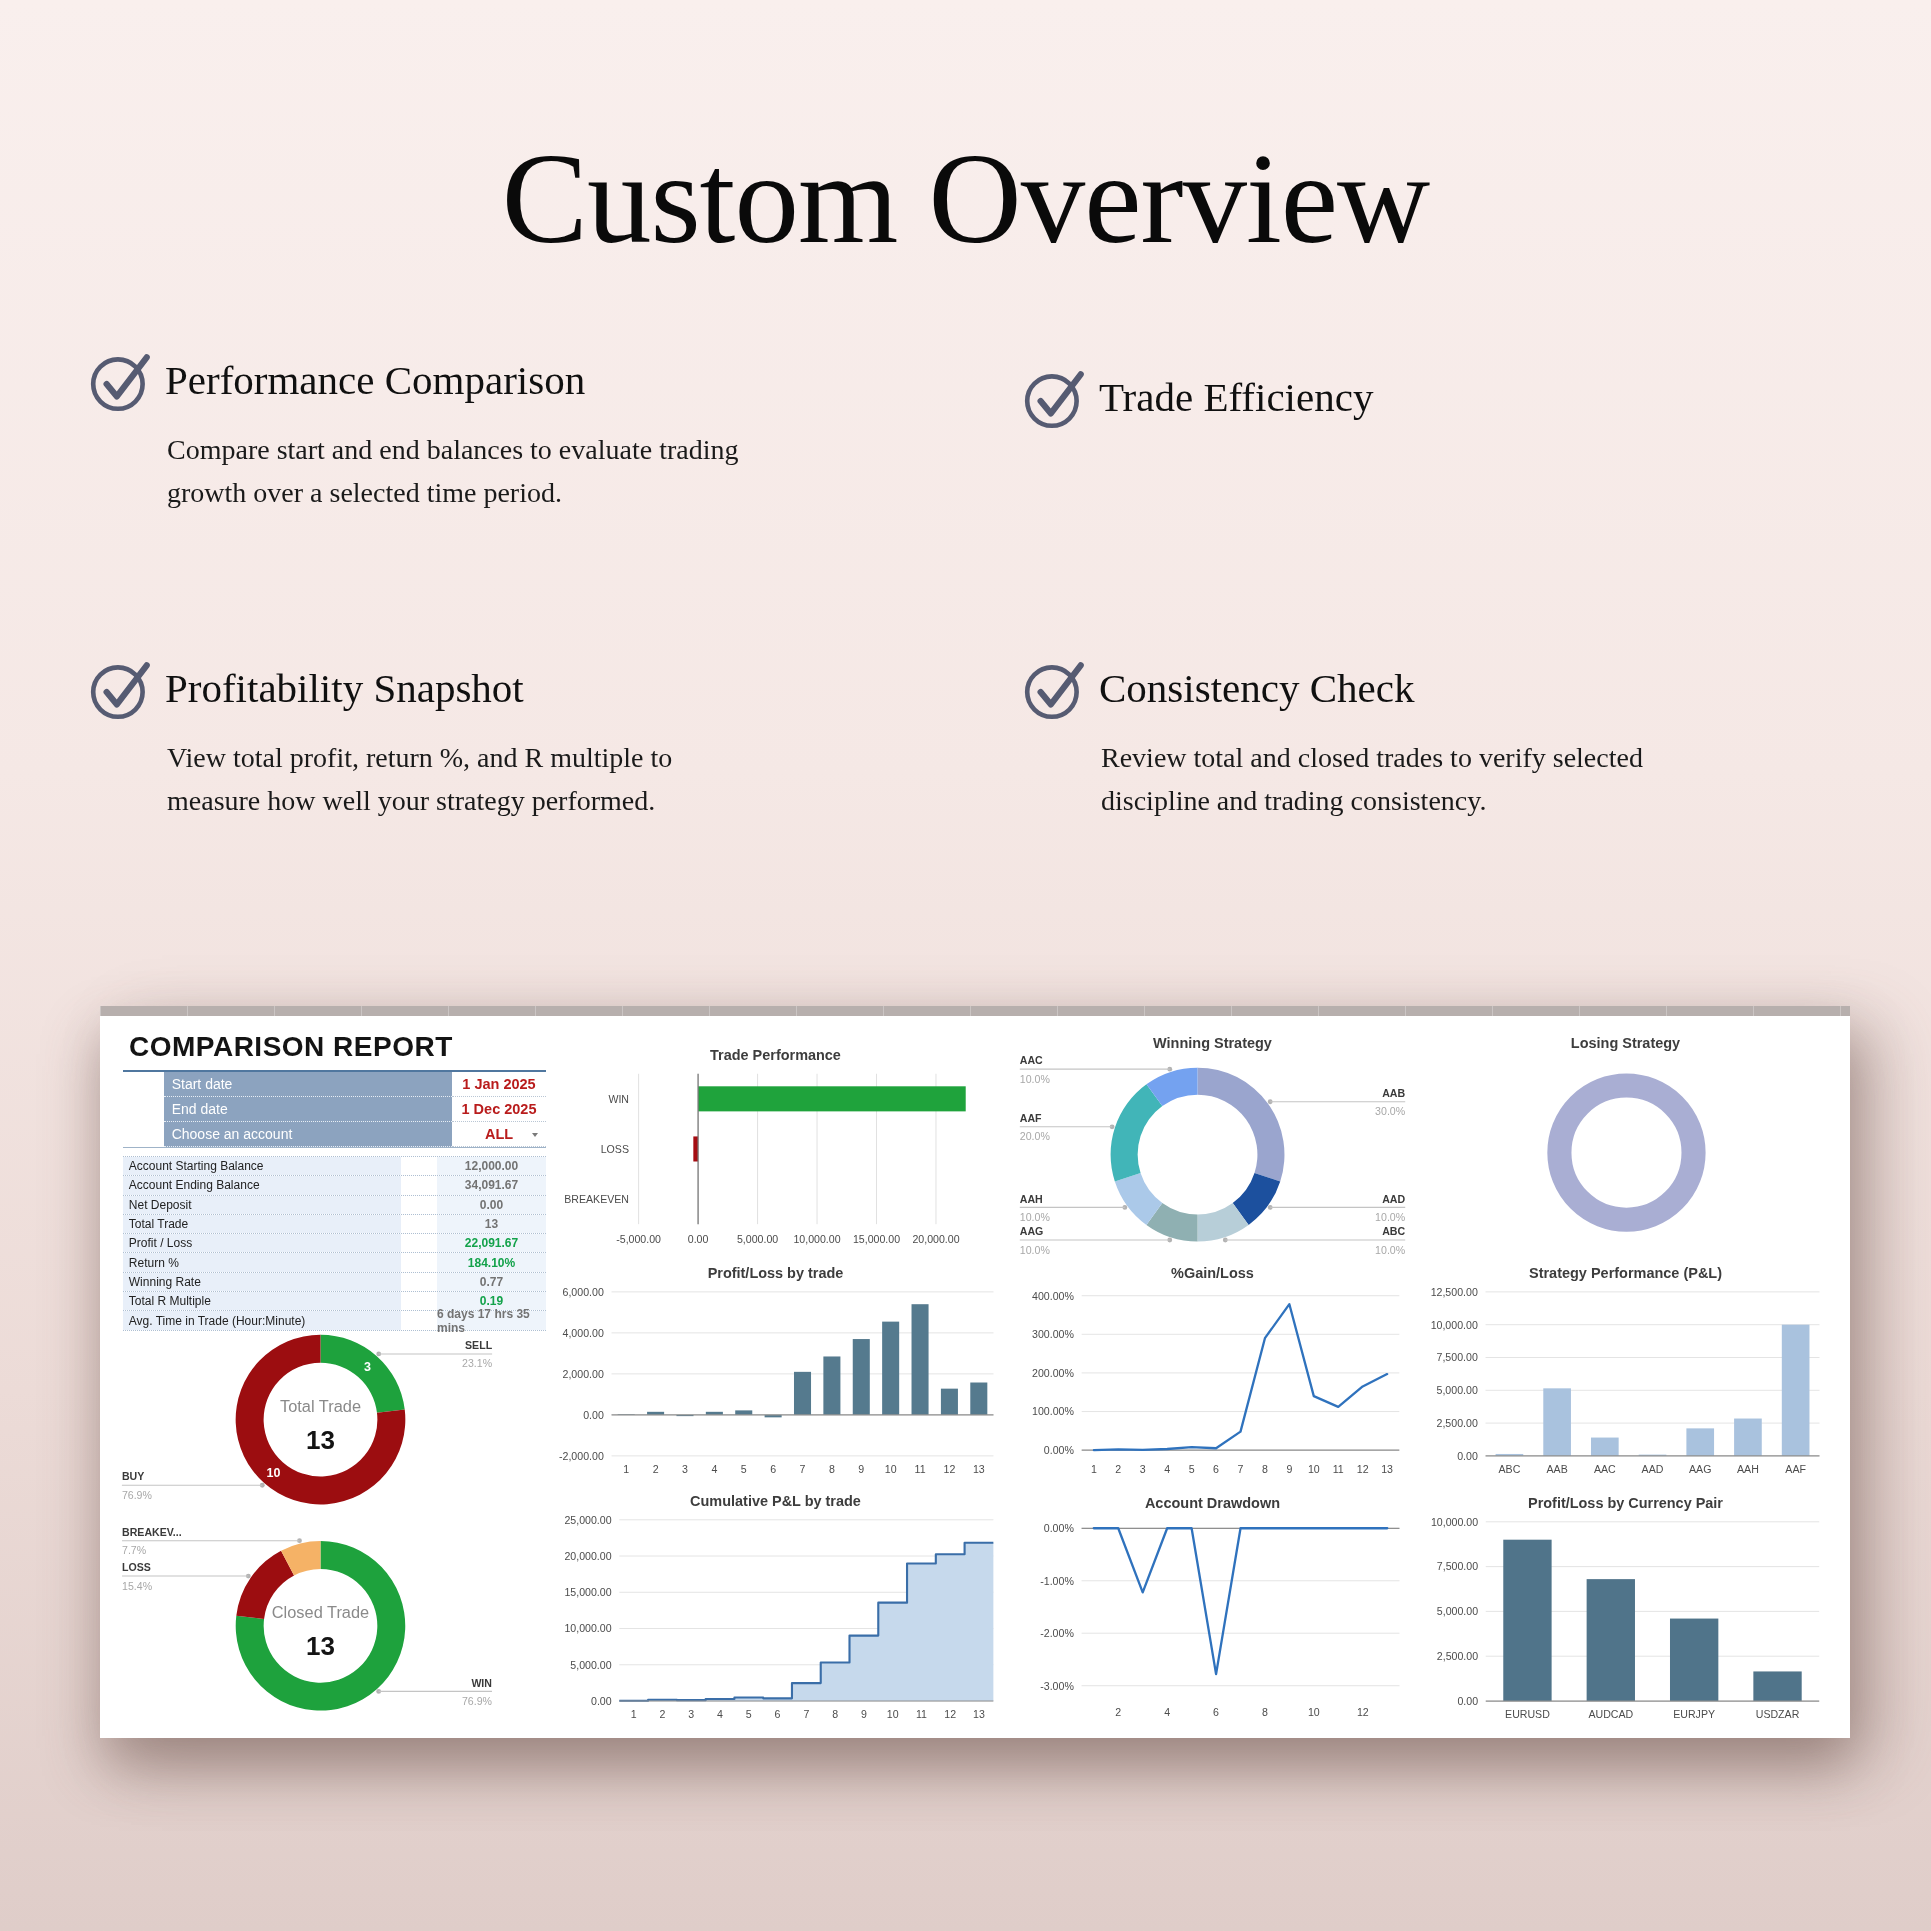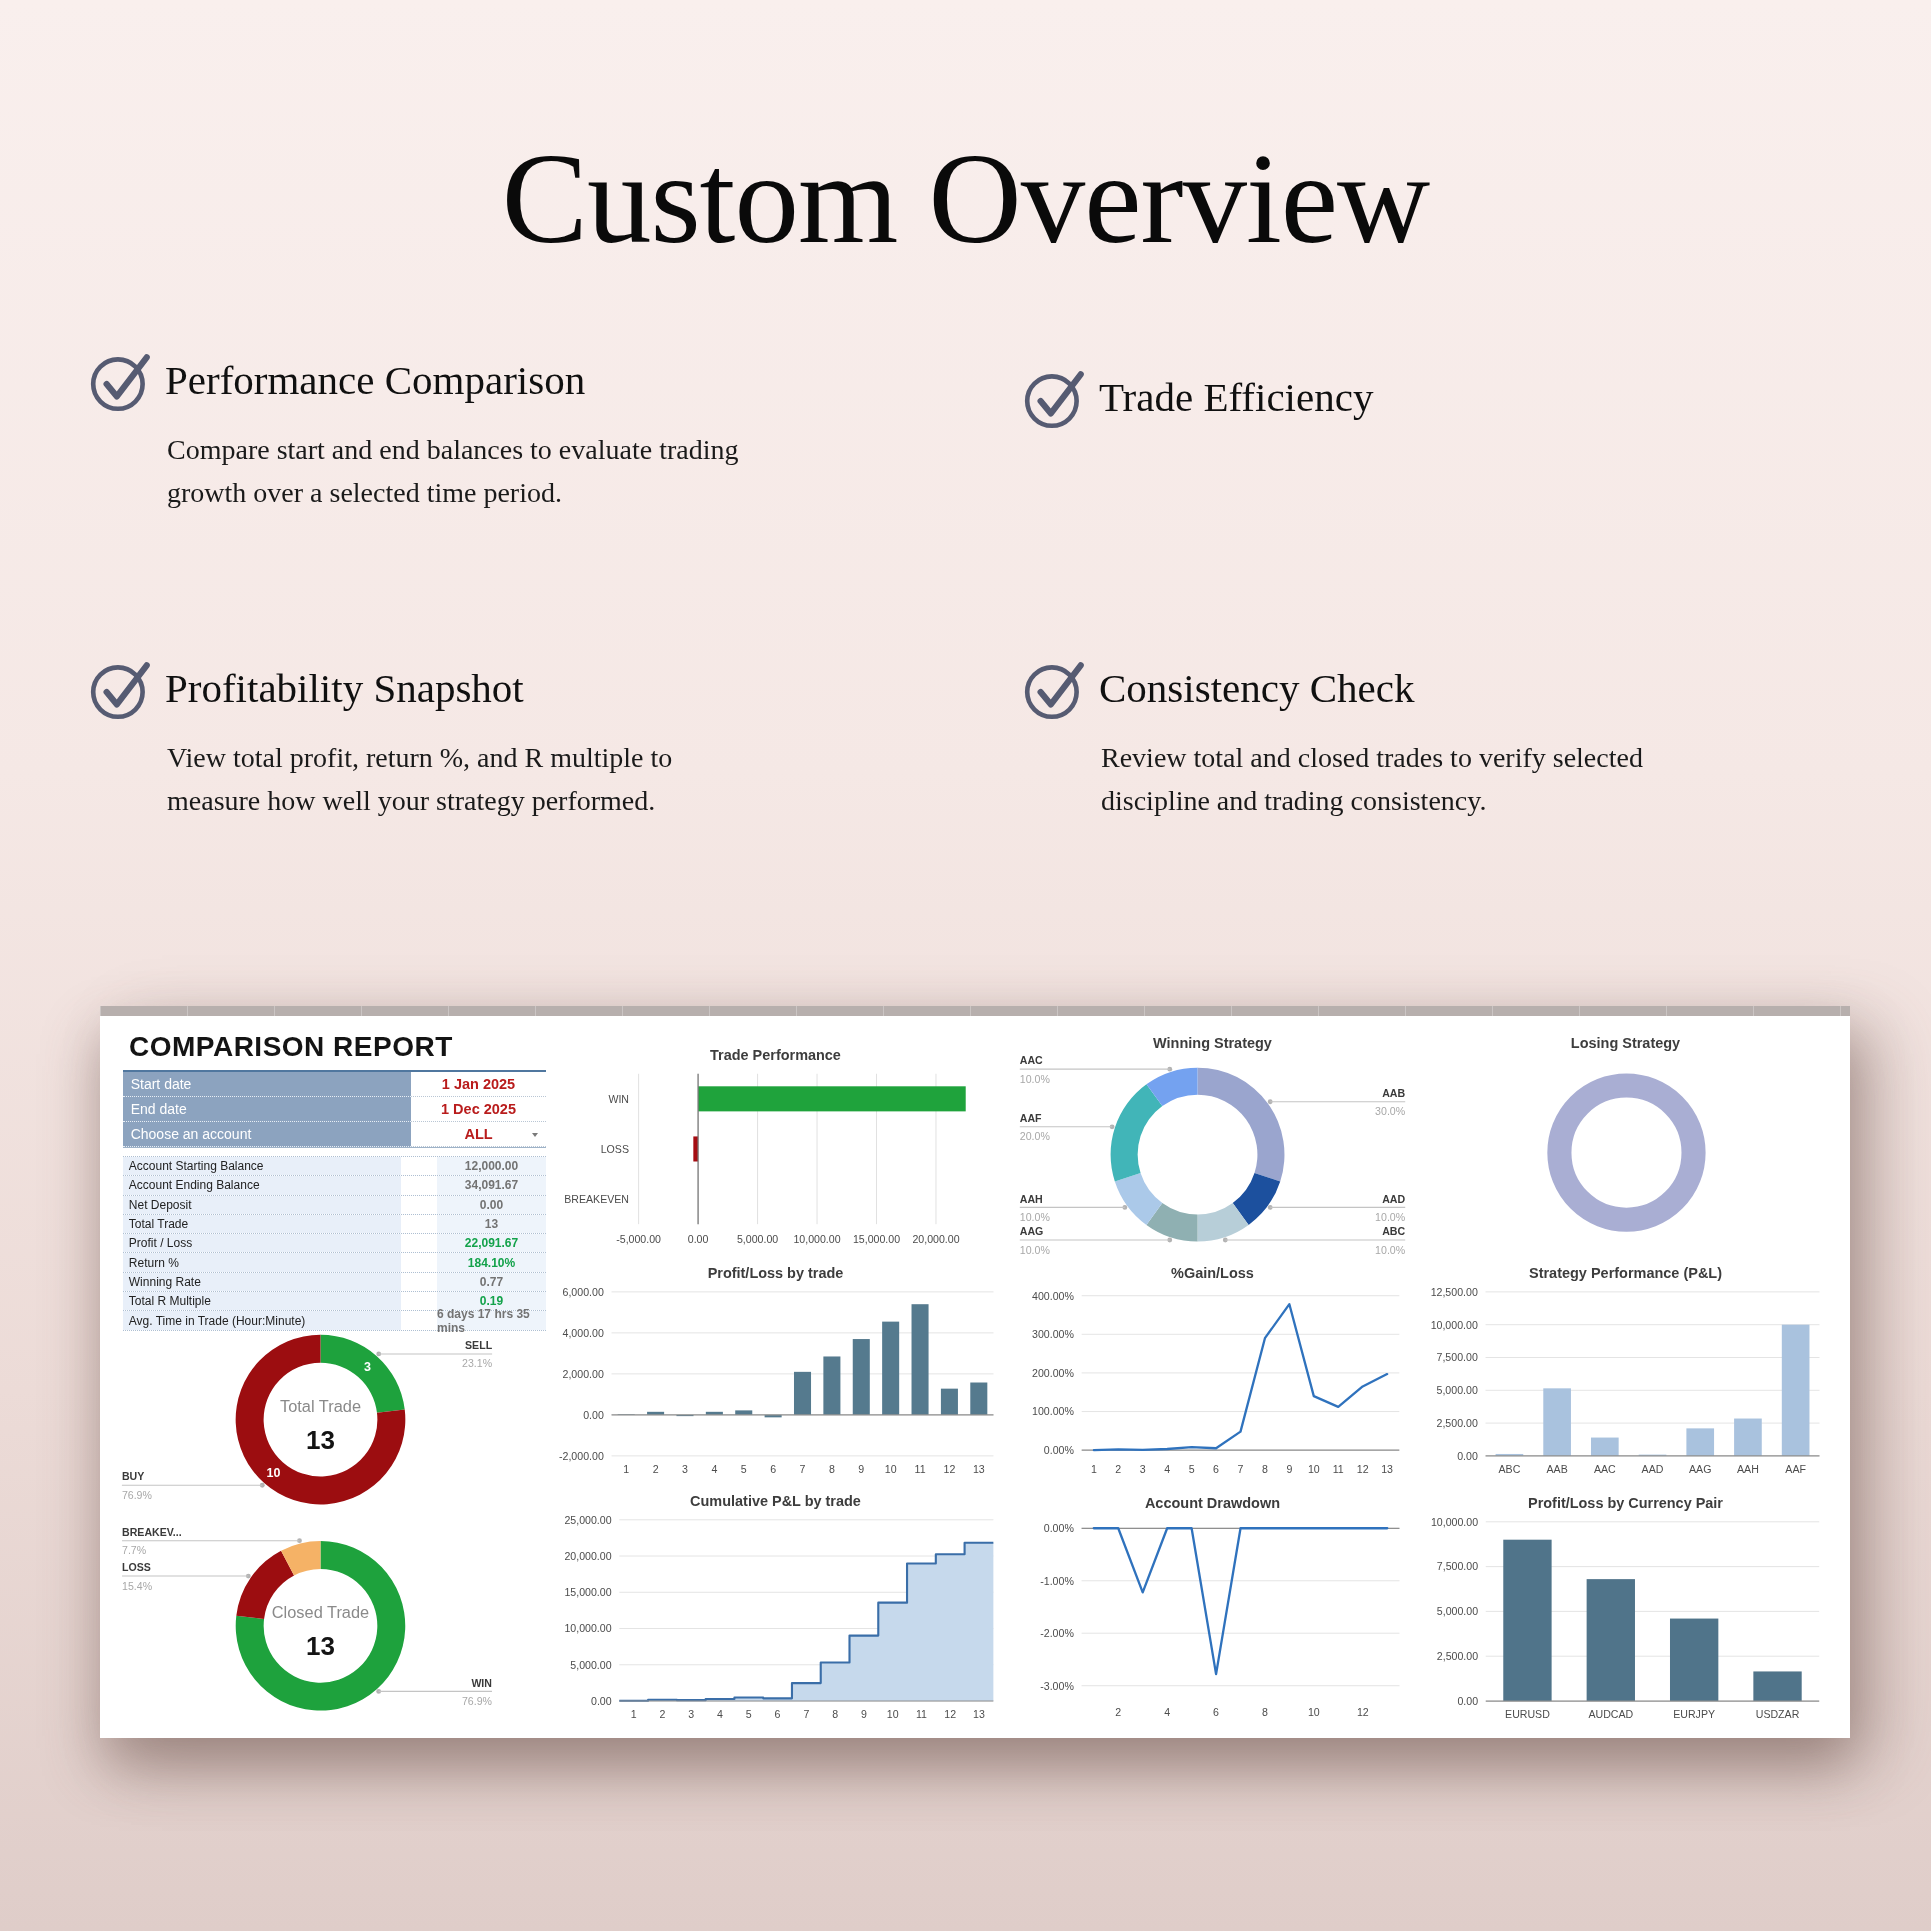--- a/index.html
+++ b/index.html
@@ -22,21 +22,21 @@
   
   .card{
     position:absolute;left:100px;top:1006px;width:1750px;height:732px;background:#ffffff;
     box-shadow:0 29px 53px rgba(105,78,72,.45), 31px 21px 63px rgba(105,78,72,.28);
   }
   .card-strip{position:absolute;left:0;top:0;width:100%;height:9.7px;background:#b7afad;
     background-image:repeating-linear-gradient(90deg,rgba(255,255,255,.28) 0 1px,transparent 1px 87px);}
   .rtitle{position:absolute;left:29px;top:25px;font-weight:bold;font-size:28px;letter-spacing:0.5px;color:#141414;}
   
   .selectors{position:absolute;left:23px;top:64px;width:423px;border-top:2.9px solid #50779f;border-bottom:1.9px solid #9fb3c8;}
-  .sel-row{display:flex;height:25px;}
+  .sel-row{display:flex;height:25px;margin-left:41px;}
   .sel-label{flex:0 0 288px;background:#8ca3bf;color:#fff;font-size:14px;display:flex;align-items:center;
     padding-left:7.7px;border-bottom:1px dotted #e8eef5;box-sizing:border-box;}
   .sel-value{flex:1;background:#fff;color:#b91c1c;font-weight:bold;font-size:14.5px;display:flex;align-items:center;
     justify-content:center;border-bottom:1px dotted #b9c6d4;position:relative;box-sizing:border-box;}
   .caret{position:absolute;right:7.7px;top:10.6px;width:0;height:0;border-left:3.9px solid transparent;
     border-right:3.9px solid transparent;border-top:4.8px solid #7a7a7a;}
   
   .metrics{position:absolute;left:23px;top:150px;width:423px;border-top:1px dotted #aebfd2;}
   .met-row{display:flex;height:18.3px;border-bottom:1px dotted #aebfd2;gap:36px;}
   .met-label{flex:0 0 278px;background:#e8eff9;color:#222;font-size:12px;display:flex;align-items:center;padding-left:5.8px;box-sizing:border-box;}

